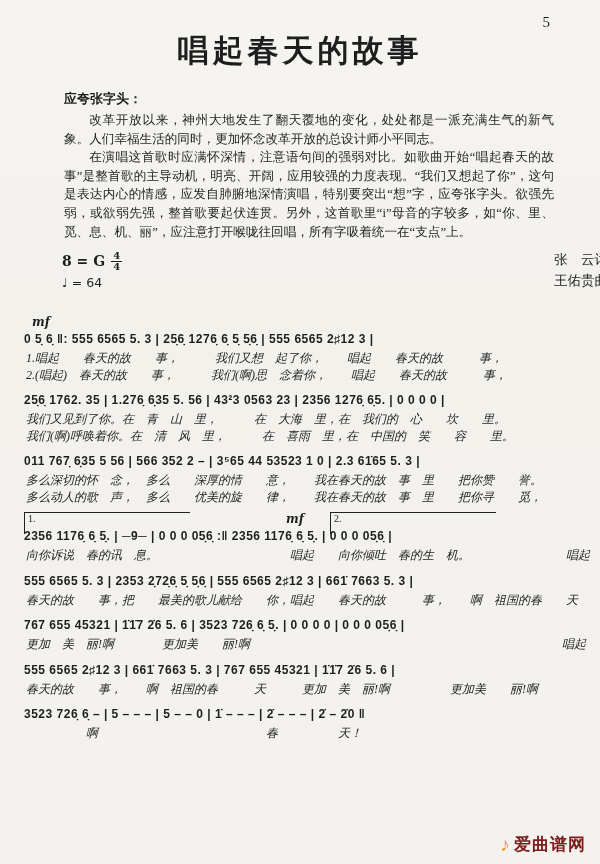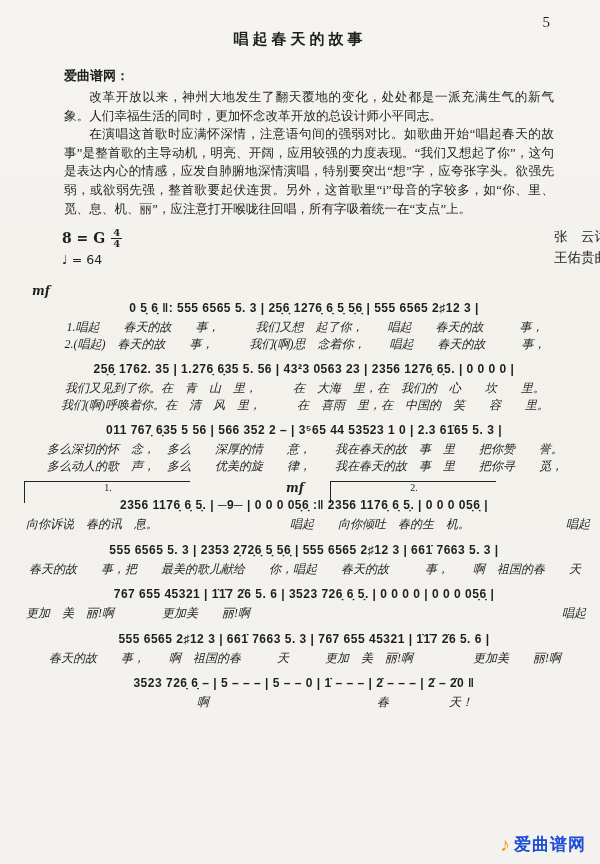--- a/index.html
+++ b/index.html
@@ -5,54 +5,54 @@
   html,body{margin:0;padding:0;}
   body{
     width:600px;height:864px;
     background:#f3f2ee;
     background-image:linear-gradient(180deg,#f5f4f0 0%,#f2f1ec 40%,#f3f2ee 100%);
     font-family:"Liberation Serif","DejaVu Serif",serif;
     color:#1e1e1e;
     position:relative;overflow:hidden;
   }
   .pagenum{position:absolute;top:14px;right:50px;font-size:15px;}
-  .title{text-align:center;font-size:15px;font-weight:bold;letter-spacing:4px;margin:30px 0 18px 0;font-family:"Liberation Serif",serif;}
+  .title{text-align:center;font-size:31px;font-weight:bold;letter-spacing:4px;margin:30px 0 18px 0;font-family:"Liberation Serif",serif;}
   .tips{margin:0 46px 0 64px;}
   .tips-label{font-weight:bold;font-size:13px;margin:0 0 3px 0;}
   .tips p{margin:0;font-size:12.6px;line-height:18.6px;text-indent:2em;text-align:justify;}
   .meta{position:relative;margin:10px 0 2px 62px;height:50px;}
   .key-line{font-weight:bold;font-size:14px;font-family:"DejaVu Serif",serif;}
   .frac{display:inline-block;vertical-align:middle;text-align:center;font-size:10px;line-height:10px;font-weight:bold;margin-left:6px;}
   .frac .top{display:block;border-bottom:1px solid #222;padding:0 2px;}
   .frac .bot{display:block;padding:0 2px;}
   .tempo{font-size:12.5px;margin-top:3px;font-family:"DejaVu Sans",sans-serif;}
   .credits{position:absolute;right:-8px;top:-2px;text-align:right;font-size:13.5px;line-height:21px;}
-  .score{margin:6px 16px 0 24px;text-align:center;}
+  .score{margin:14px 16px 0 24px;}
   .system{position:relative;margin-bottom:7px;}
   .system.pad-top{padding-top:14px;}
   .notes{font-family:Liberation Sans, sans-serif;font-weight:bold;font-size:12px;letter-spacing:.5px;white-space:nowrap;line-height:21px;}
   .lyric{font-size:12px;line-height:16.5px;white-space:nowrap;margin-left:2px;font-style:italic;}
   .dyn{position:absolute;top:0;left:8px;font-family:"DejaVu Serif",serif;font-style:italic;font-weight:bold;font-size:12px;}
   .dyn.mid{left:262px;}
   .volta{position:absolute;top:0;font-size:10px;line-height:10px;border-left:1px solid #222;border-top:1px solid #222;padding:1px 2px 10px 3px;width:160px;}
   .v1{left:0;}
   .v2{left:306px;}
   .watermark{position:absolute;right:14px;bottom:8px;font-size:17px;font-weight:bold;letter-spacing:1px;display:flex;align-items:center;}
   .watermark .note-icon{color:#f29413;font-size:19px;margin-right:3px;font-weight:bold;}
-  .watermark .wm-text{color:#1d4ed8;}
+  .watermark .wm-text{color:#7f1d1d;}
 </style>
 </head>
 <body>
 
 <div class="pagenum">5</div>
 
 <h1 class="title">唱起春天的故事</h1>
 
 <div class="tips">
-  <div class="tips-label">爱曲谱网：</div>
+  <div class="tips-label">应夸张字头：</div>
   <p>改革开放以来，神州大地发生了翻天覆地的变化，处处都是一派充满生气的新气象。人们幸福生活的同时，更加怀念改革开放的总设计师小平同志。</p>
   <p>在演唱这首歌时应满怀深情，注意语句间的强弱对比。如歌曲开始“唱起春天的故事”是整首歌的主导动机，明亮、开阔，应用较强的力度表现。“我们又想起了你”，这句是表达内心的情感，应发自肺腑地深情演唱，特别要突出“想”字，应夸张字头。欲强先弱，或欲弱先强，整首歌要起伏连贯。另外，这首歌里“i”母音的字较多，如“你、里、觅、息、机、丽”，应注意打开喉咙往回唱，所有字吸着统一在“支点”上。</p>
 </div>
 
 <div class="meta">
   <div class="key-line">
     <span>8 = G</span><span class="frac"><span class="top">4</span><span class="bot">4</span></span>
   </div>
   <div class="tempo">♩ = 64</div>
   <div class="credits">

